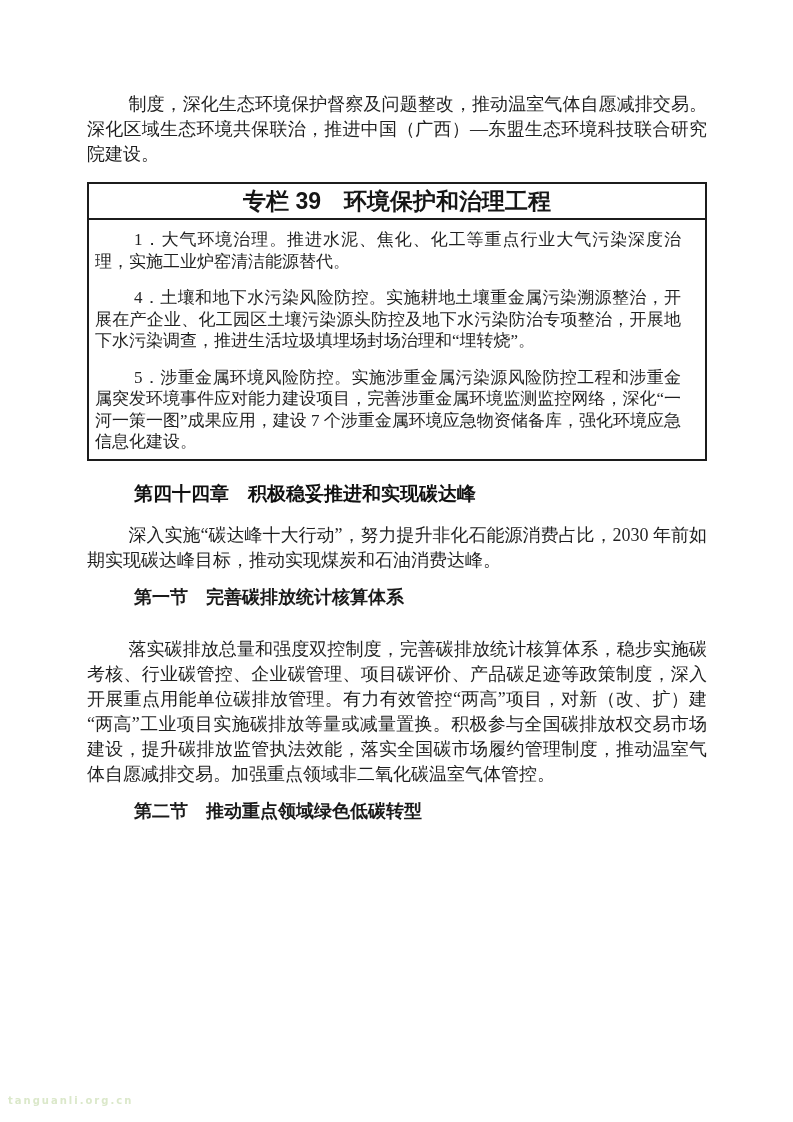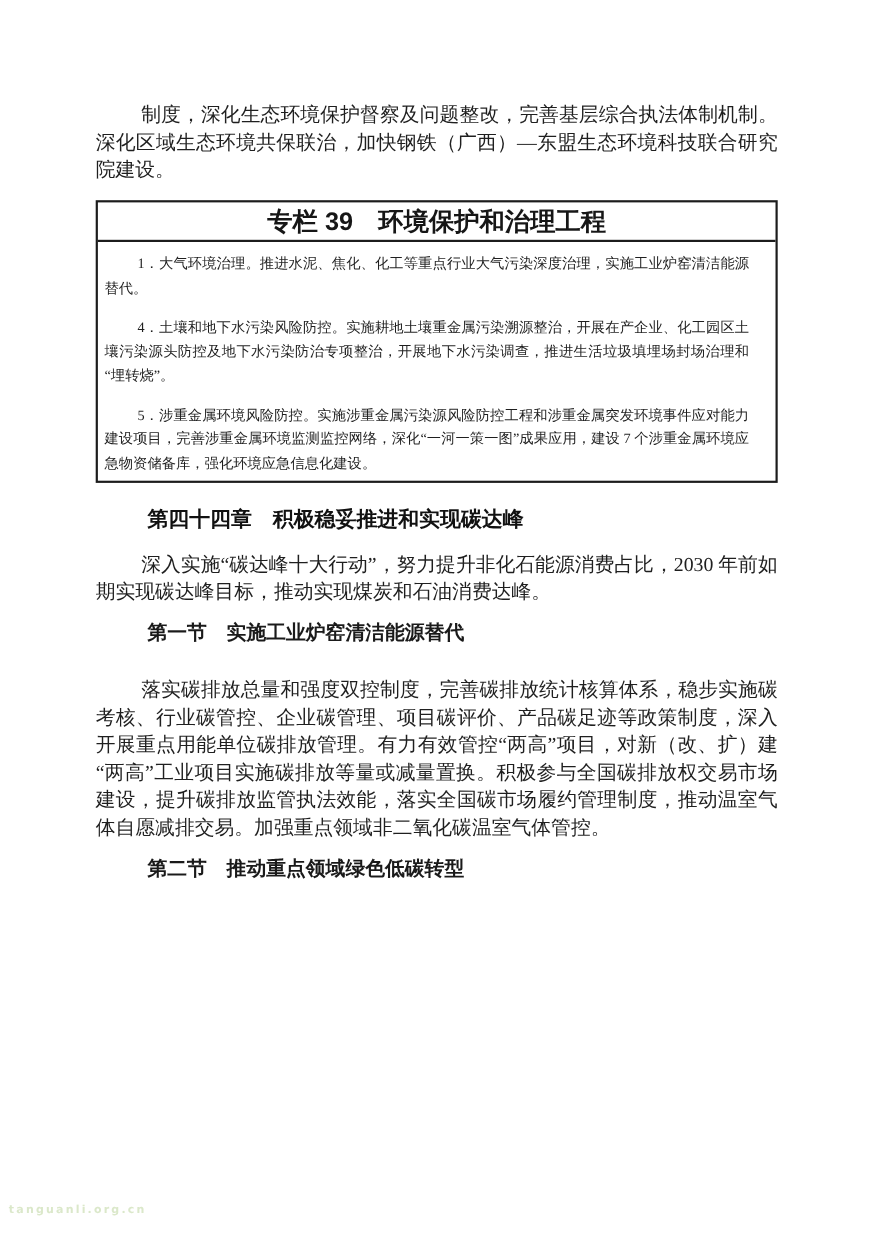--- a/index.html
+++ b/index.html
@@ -32,21 +32,21 @@
     border-bottom: 2px solid #1c1c1c;
     text-align: center;
     font-family: "Liberation Sans", "DejaVu Sans", sans-serif;
     font-weight: bold;
     font-size: 23px;
     line-height: 34px;
     color: #161616;
   }
   .panel-body { padding: 9px 8px 6px 6px; }
   .panel-item {
-    font-size: 13px;
+    font-size: 17px;
     line-height: 21.5px;
     text-align: justify;
     text-indent: 2.3em;
     margin: 0 16px 15px 0;
   }
   .panel-item:last-child { margin-bottom: 0; }
   
   .chapter-title {
     font-family: Liberation Mono, monospace;
     font-weight: bold;
@@ -77,36 +77,36 @@
     letter-spacing: 2px;
     color: #dbe8ca;
     user-select: none;
   }
 </style>
 </head>
 <body>
 
 <div class="page-content">
 
-  <p class="para">制度，深化生态环境保护督察及问题整改，完善基层综合执法体制机制。深化区域生态环境共保联治，加快钢铁（广西）—东盟生态环境科技联合研究院建设。</p>
+  <p class="para">制度，深化生态环境保护督察及问题整改，推动温室气体自愿减排交易。深化区域生态环境共保联治，推进中国（广西）—东盟生态环境科技联合研究院建设。</p>
 
   <div class="panel">
     <div class="panel-header">专栏 39　环境保护和治理工程</div>
     <div class="panel-body">
       <p class="panel-item">1．大气环境治理。推进水泥、焦化、化工等重点行业大气污染深度治理，实施工业炉窑清洁能源替代。</p>
       <p class="panel-item">4．土壤和地下水污染风险防控。实施耕地土壤重金属污染溯源整治，开展在产企业、化工园区土壤污染源头防控及地下水污染防治专项整治，开展地下水污染调查，推进生活垃圾填埋场封场治理和“埋转烧”。</p>
       <p class="panel-item">5．涉重金属环境风险防控。实施涉重金属污染源风险防控工程和涉重金属突发环境事件应对能力建设项目，完善涉重金属环境监测监控网络，深化“一河一策一图”成果应用，建设 7 个涉重金属环境应急物资储备库，强化环境应急信息化建设。</p>
     </div>
   </div>
 
   <h2 class="chapter-title">第四十四章　积极稳妥推进和实现碳达峰</h2>
 
   <p class="para after-chapter">深入实施“碳达峰十大行动”，努力提升非化石能源消费占比，2030 年前如期实现碳达峰目标，推动实现煤炭和石油消费达峰。</p>
 
-  <h3 class="section-title">第一节　实施工业炉窑清洁能源替代</h3>
+  <h3 class="section-title">第一节　完善碳排放统计核算体系</h3>
 
   <p class="para after-heading">落实碳排放总量和强度双控制度，完善碳排放统计核算体系，稳步实施碳考核、行业碳管控、企业碳管理、项目碳评价、产品碳足迹等政策制度，深入开展重点用能单位碳排放管理。有力有效管控“两高”项目，对新（改、扩）建“两高”工业项目实施碳排放等量或减量置换。积极参与全国碳排放权交易市场建设，提升碳排放监管执法效能，落实全国碳市场履约管理制度，推动温室气体自愿减排交易。加强重点领域非二氧化碳温室气体管控。</p>
 
   <h3 class="section-title">第二节　推动重点领域绿色低碳转型</h3>
 
 
 </div>
 
 <div class="watermark">tanguanli.org.cn</div>
 

